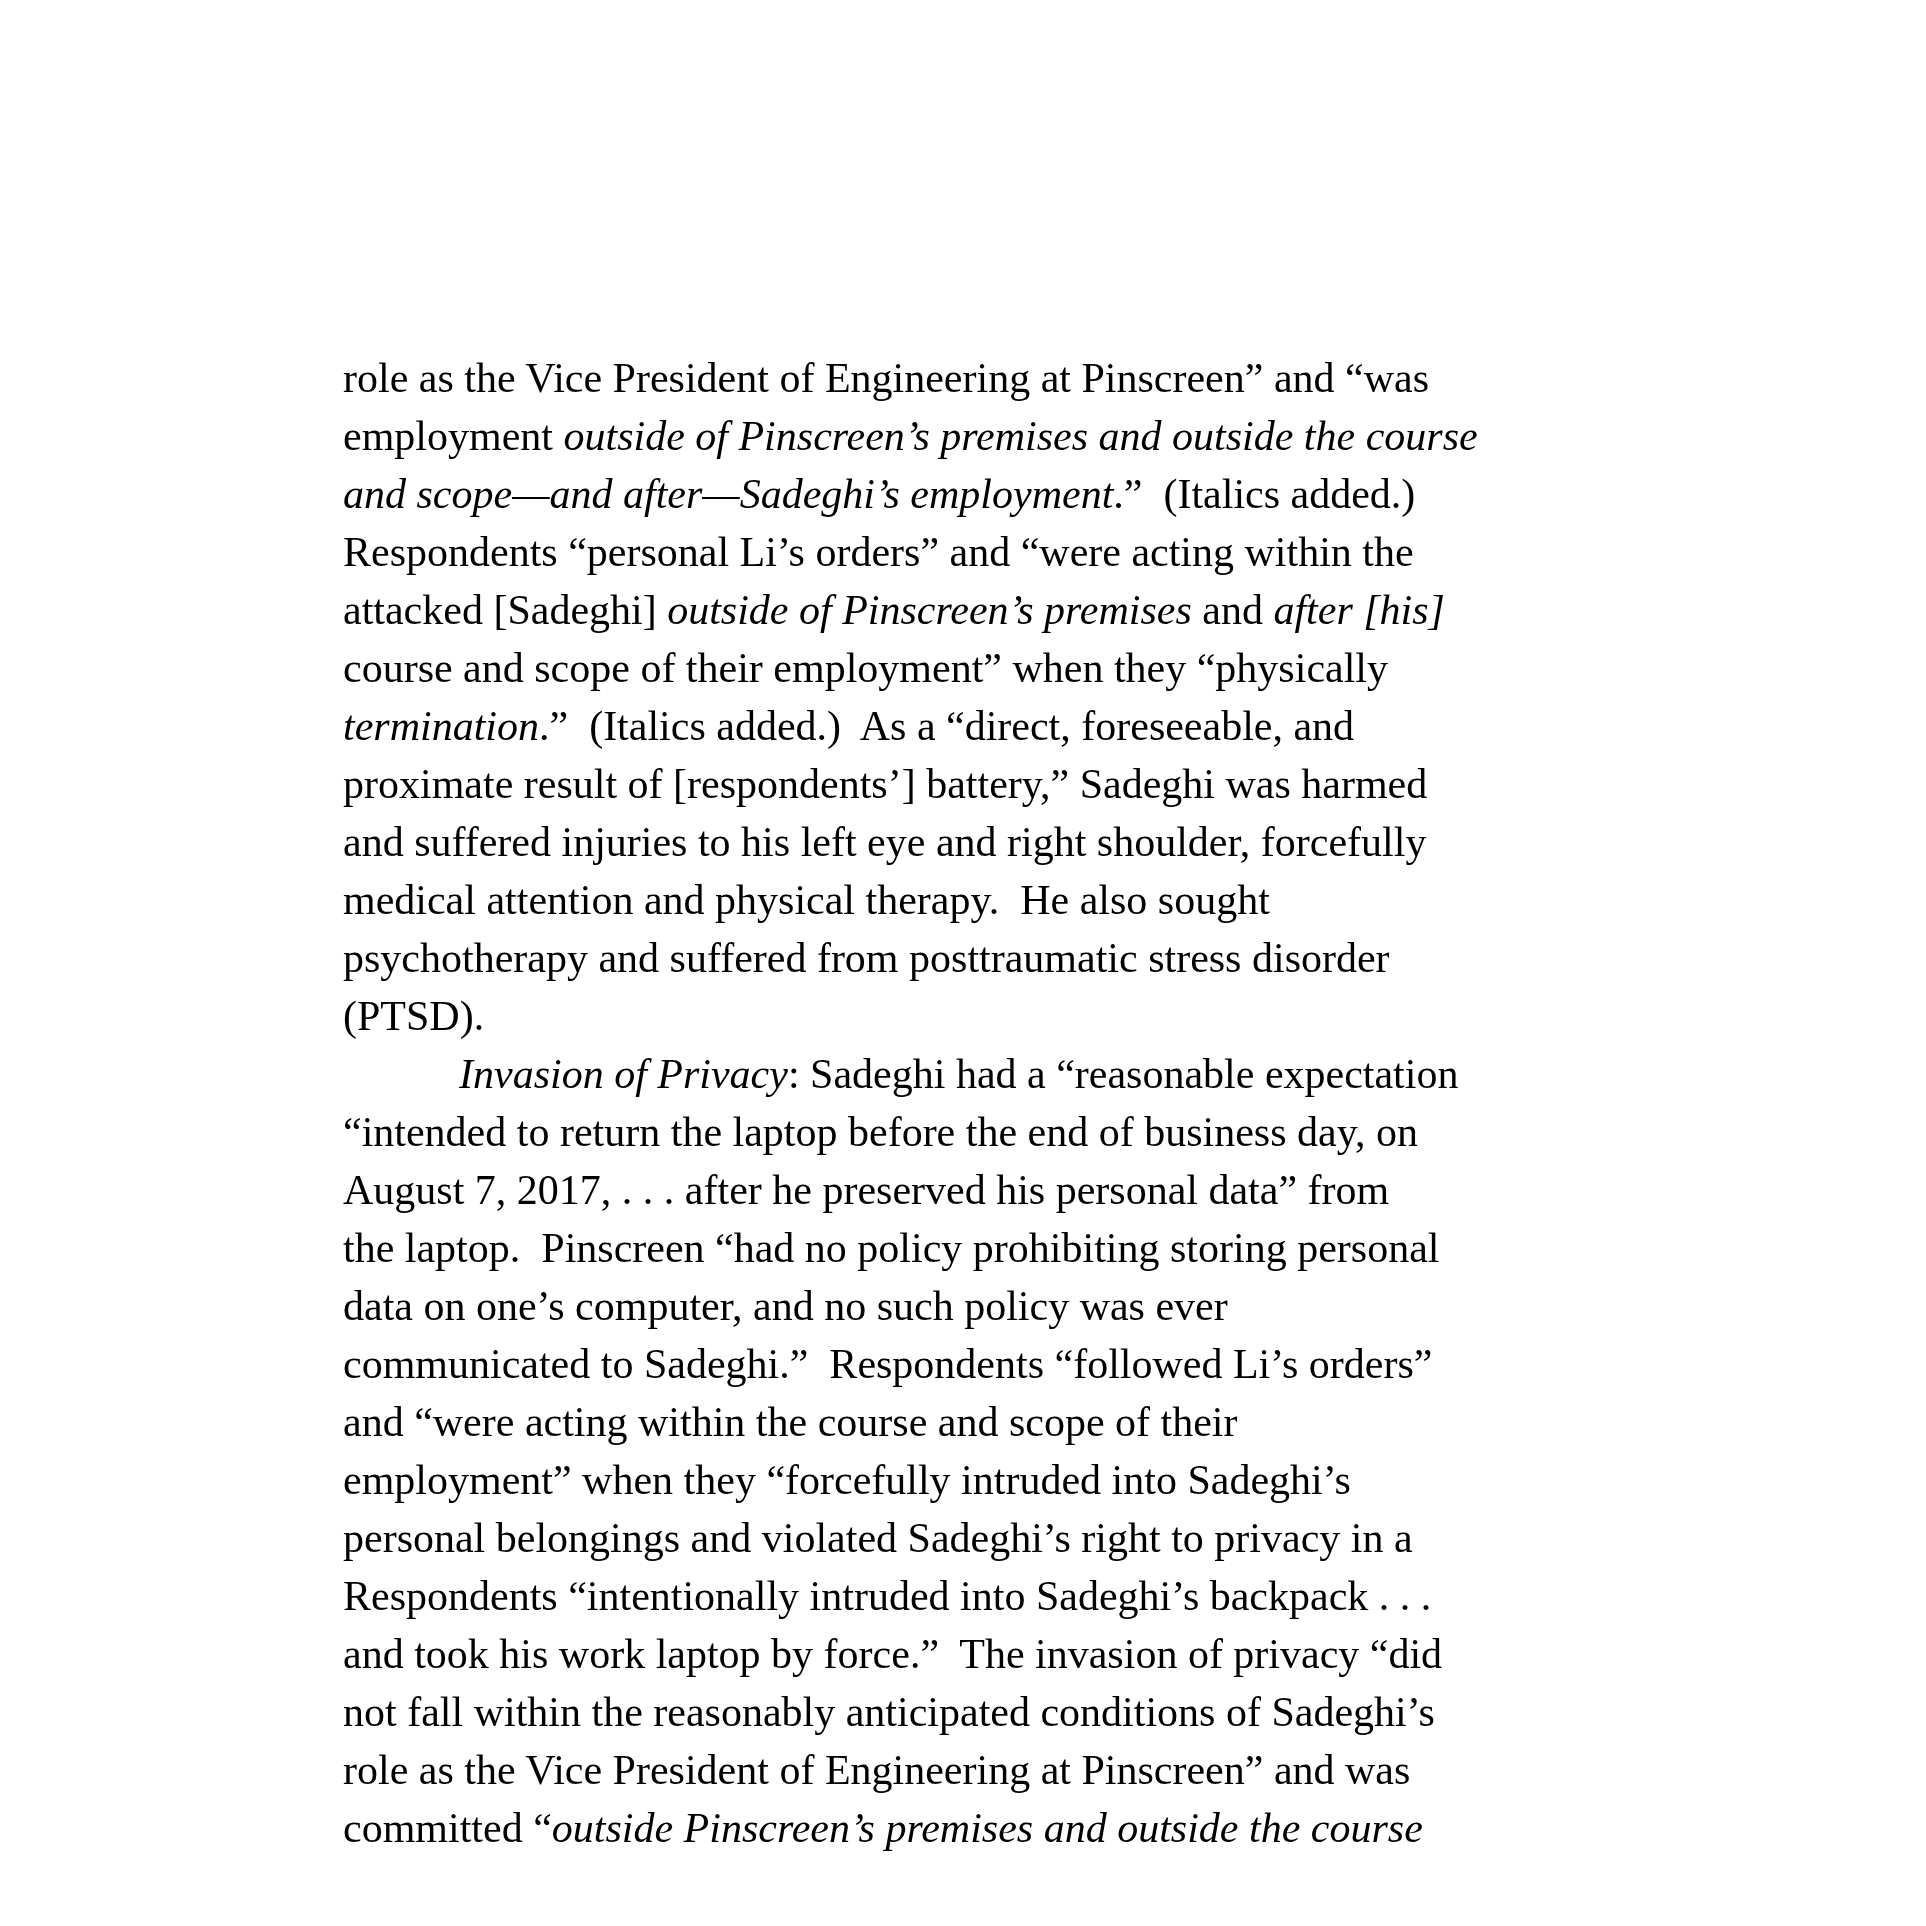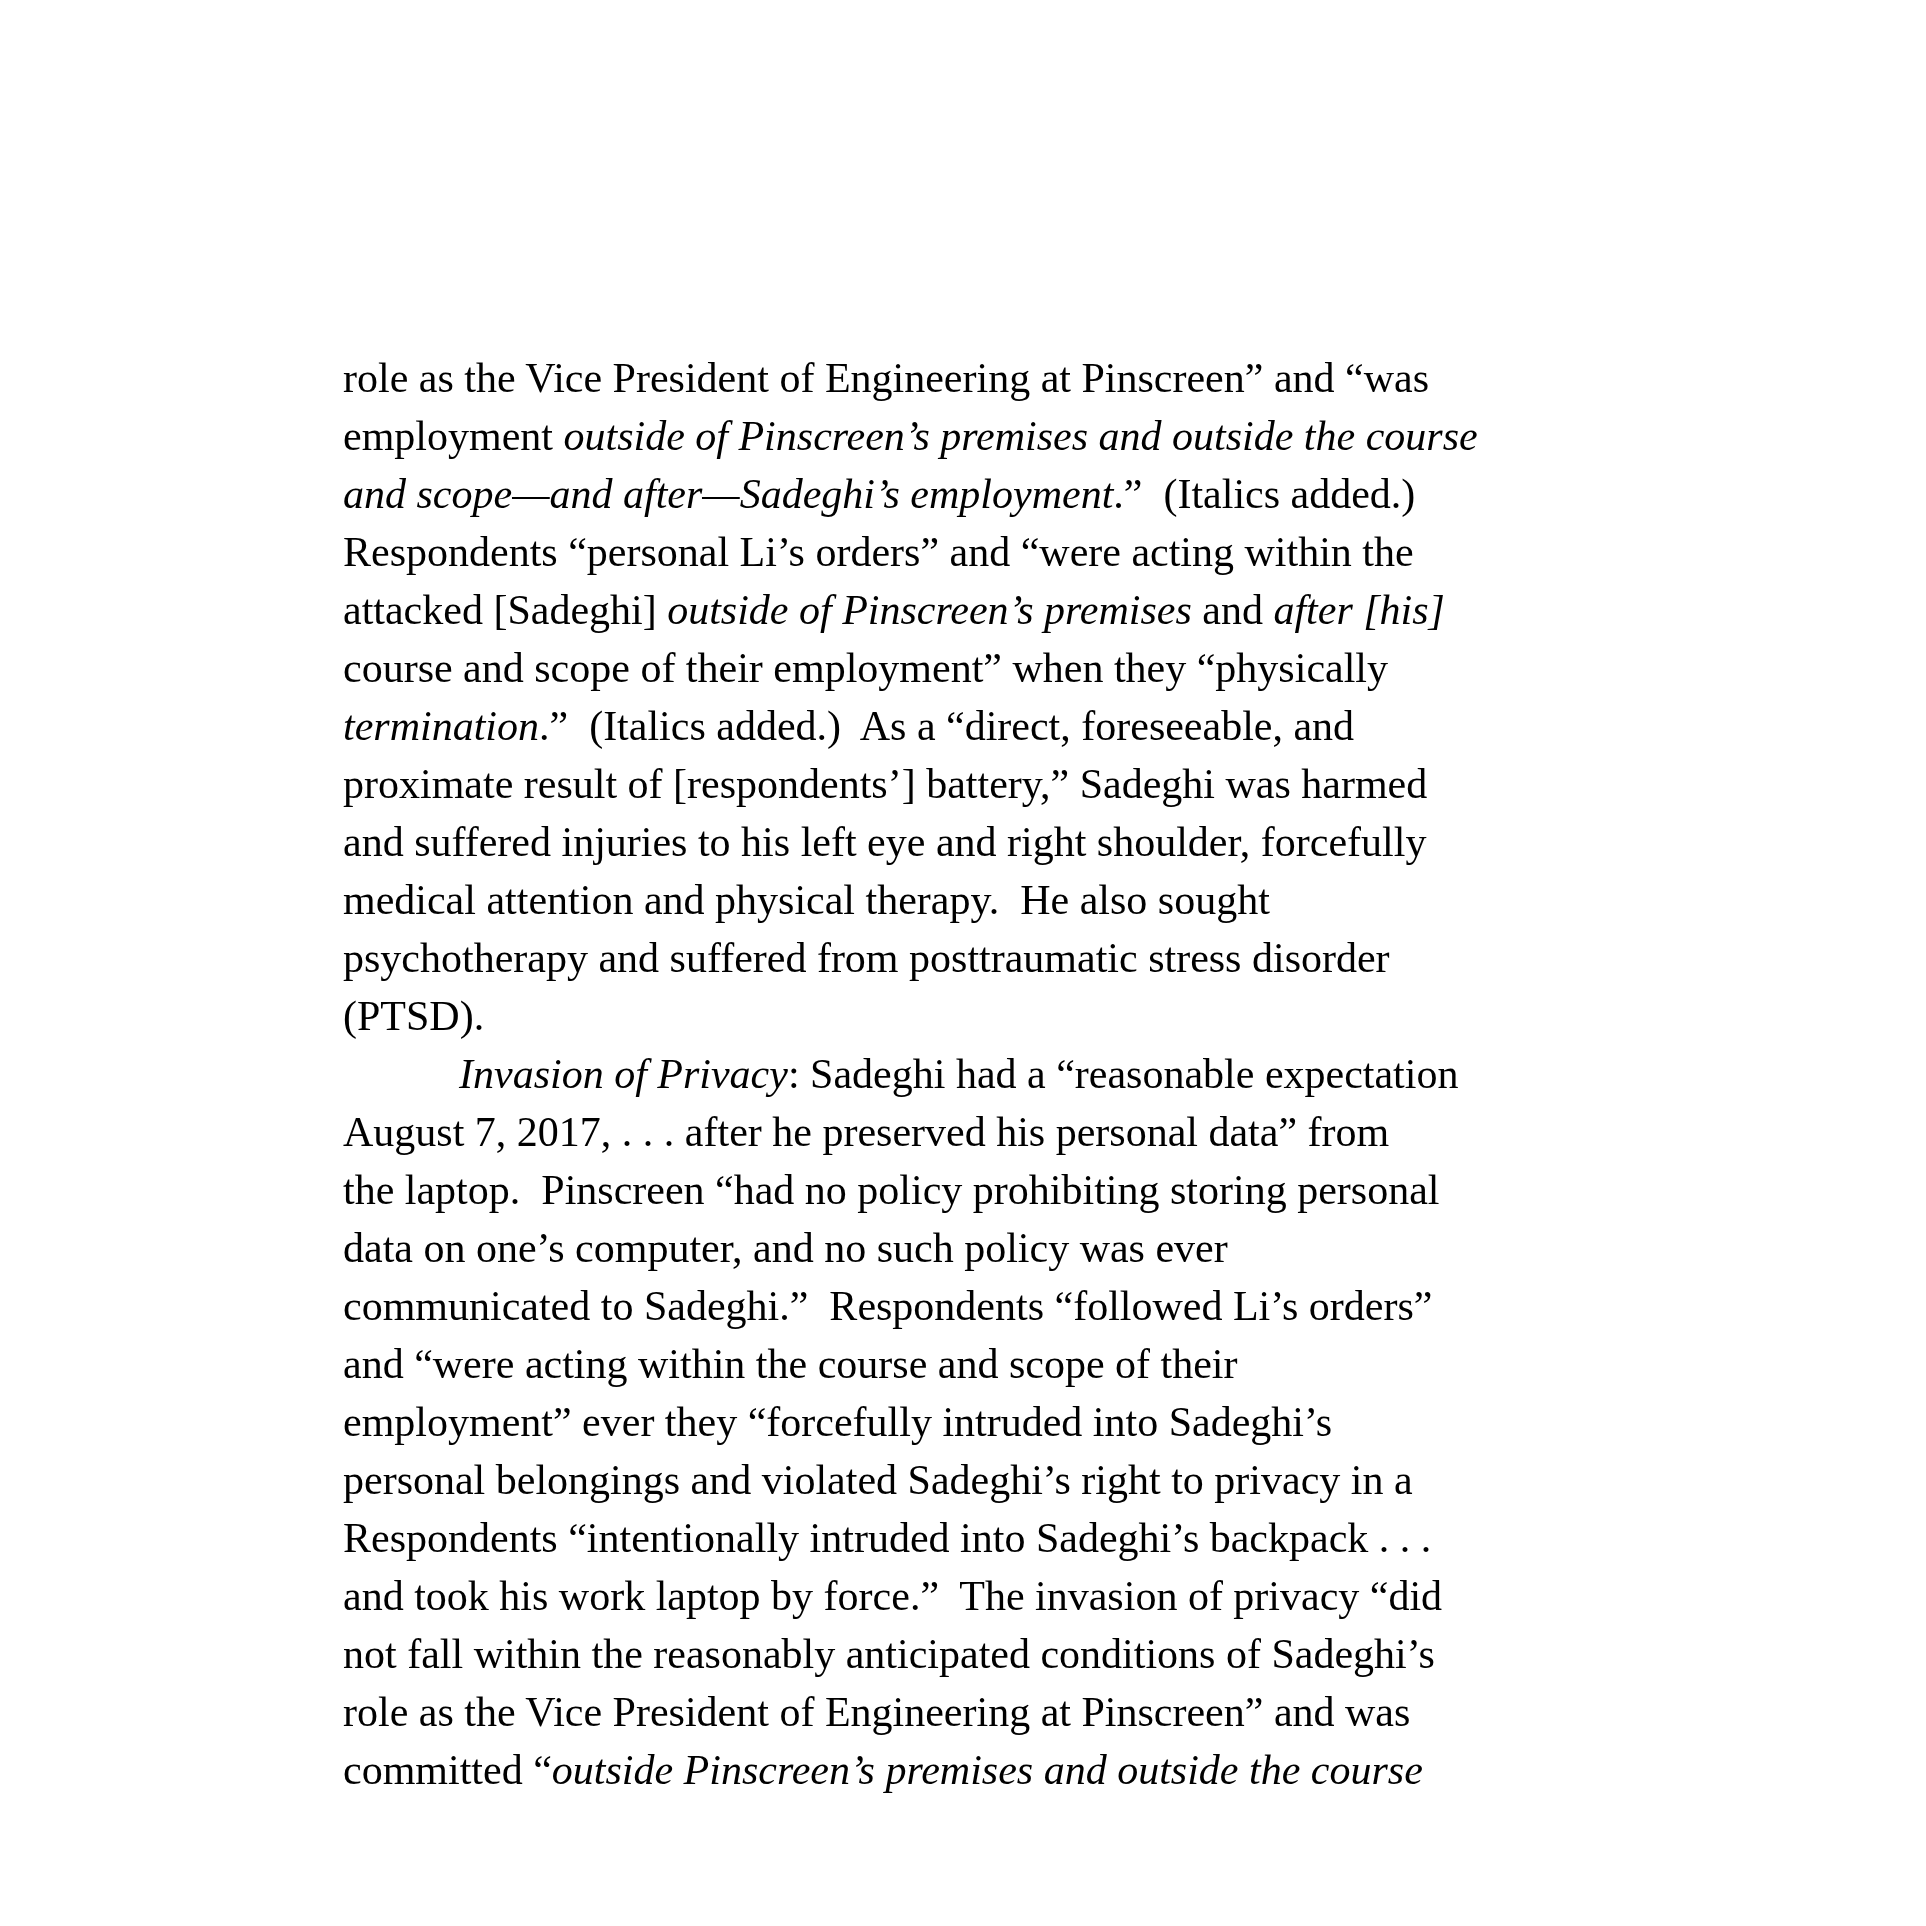--- a/index.html
+++ b/index.html
@@ -45,26 +45,27 @@
       <div class="line"><span>Respondents “personal Li’s orders” and “were acting within the</span></div>
       <div class="line"><span>attacked [Sadeghi] </span><span class="it">outside of Pinscreen’s premises</span><span> and </span><span class="it">after [his]</span></div>
       <div class="line"><span>course and scope of their employment” when they “physically</span></div>
       <div class="line"><span class="it">termination</span><span>.”  (Italics added.)  As a “direct, foreseeable, and</span></div>
       <div class="line"><span>proximate result of [respondents’] battery,” Sadeghi was harmed</span></div>
       <div class="line"><span>and suffered injuries to his left eye and right shoulder, forcefully</span></div>
       <div class="line"><span>medical attention and physical therapy.  He also sought</span></div>
       <div class="line"><span>psychotherapy and suffered from posttraumatic stress disorder</span></div>
       <div class="line"><span>(PTSD).</span></div>
       <div class="line indent"><span class="it">Invasion of Privacy</span><span>: Sadeghi had a “reasonable expectation</span></div>
+      <div class="line"><span>“intended to return the laptop before the end of business day, on</span></div>
       <div class="line"><span>August 7, 2017, . . . after he preserved his personal data” from</span></div>
       <div class="line"><span>the laptop.  Pinscreen “had no policy prohibiting storing personal</span></div>
       <div class="line"><span>data on one’s computer, and no such policy was ever</span></div>
       <div class="line"><span>communicated to Sadeghi.”  Respondents “followed Li’s orders”</span></div>
       <div class="line"><span>and “were acting within the course and scope of their</span></div>
-      <div class="line"><span>employment” ever they “forcefully intruded into Sadeghi’s</span></div>
+      <div class="line"><span>employment” when they “forcefully intruded into Sadeghi’s</span></div>
       <div class="line"><span>personal belongings and violated Sadeghi’s right to privacy in a</span></div>
       <div class="line"><span>Respondents “intentionally intruded into Sadeghi’s backpack . . .</span></div>
       <div class="line"><span>and took his work laptop by force.”  The invasion of privacy “did</span></div>
       <div class="line"><span>not fall within the reasonably anticipated conditions of Sadeghi’s</span></div>
       <div class="line"><span>role as the Vice President of Engineering at Pinscreen” and was</span></div>
       <div class="line"><span>committed “</span><span class="it">outside Pinscreen’s premises and outside the course</span></div>
     </div>
 
 </div>
 

